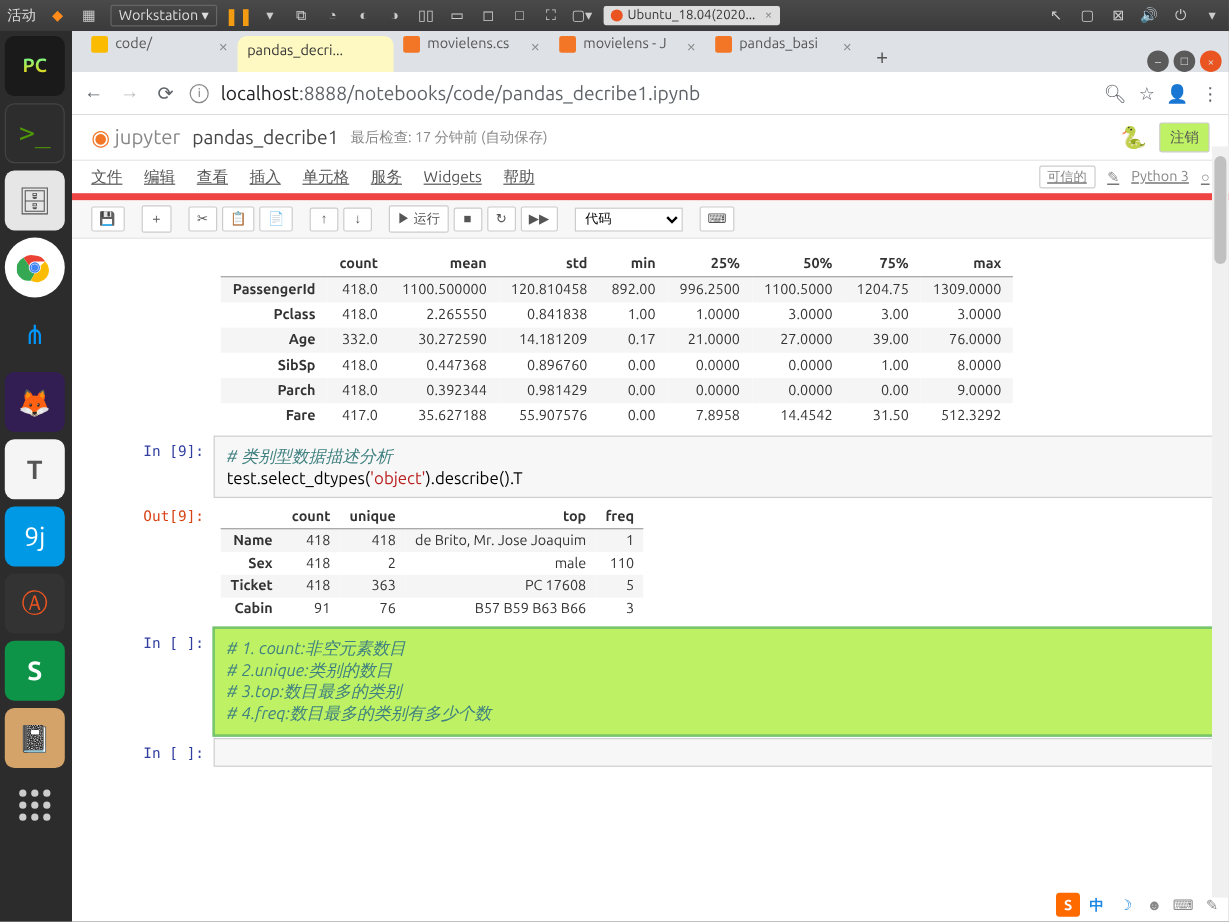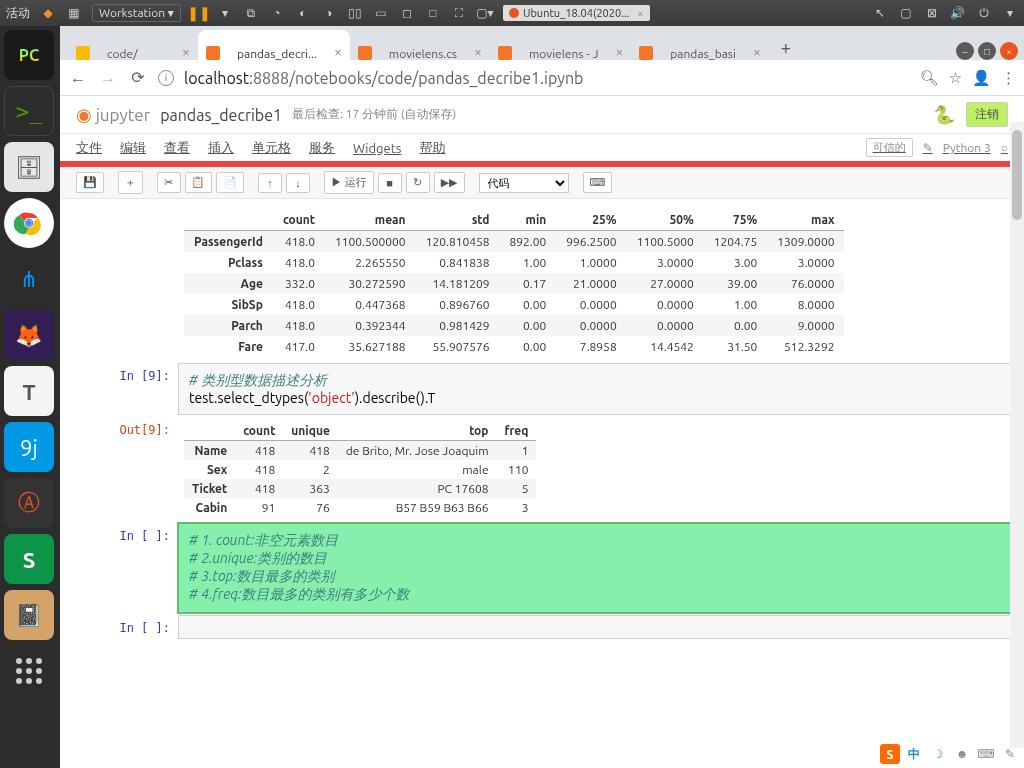--- a/index.html
+++ b/index.html
@@ -30,22 +30,22 @@
 .li-updates { background:#333; }
 .li-wps { background:#0d9448; color:#fff; font-weight:bold; }
 .li-notes { background:#d4a36a; }
 .li-apps { background:transparent; }
 .li-apps .dotgrid { display:grid; grid-template-columns:repeat(3,6px); grid-template-rows:repeat(3,6px); gap:4px; }
 .li-apps .dotgrid span { width:6px; height:6px; background:#ccc; border-radius:50%; }
 
 
 .browser { position:absolute; left:60px; right:0; top:26px; bottom:0; background:#fff; display:flex; flex-direction:column; }
 .tabstrip { height:34px; background:#dee1e6; display:flex; align-items:flex-end; padding-left:8px; }
-.btab { height:30px; display:flex; align-items:flex-end; gap:17px; padding:0 8px; font-size:12px; color:#555; border-radius:8px 8px 0 0; min-width:130px; max-width:180px; }
-.btab.active { background:#ffffff; color:#333; }
+.btab { height:30px; display:flex; align-items:flex-start; gap:6px; padding:0 8px; font-size:12px; color:#555; border-radius:8px 8px 0 0; min-width:130px; max-width:180px; }
+.btab.active { background:#fef9c3; color:#333;flex-direction:column; }
 .btab .fav { width:14px; height:14px; background:#f37626; border-radius:2px; }
 .btab .fav.folder { background:#fabb00; }
 .btab .close { margin-left:auto; color:#888; font-size:14px; }
 .newtab { width:26px; height:26px; display:flex; align-items:center; justify-content:center; color:#555; font-size:18px; margin-left:4px; }
 .tabstrip .winctrl { margin-left:auto; display:flex; gap:4px; padding:4px 6px 0 0; }
 .winctrl span { width:18px; height:18px; border-radius:50%; background:#5a5a5a; display:inline-flex;align-items:center;justify-content:center;color:#ddd;font-size:10px;}
 .winctrl .closebtn { background:#e95420; }
 
 .addrbar { height:36px; background:#fff; border-bottom:1px solid #ddd; display:flex; align-items:center; padding:0 8px; gap:10px; }
 .addrbar .nav-ico { width:20px; text-align:center; color:#5f6368; font-size:16px; }
@@ -75,21 +75,21 @@
 .jtool .tb { border:1px solid #ccc; background:#fff; padding:3px 6px; font-size:11px; color:#555; border-radius:2px; min-width:24px; text-align:center; }
 .jtool .sep { width:6px; }
 .jtool select { border:1px solid #ccc; font-size:11px; padding:2px 4px; background:#fff; min-width:90px; }
 
 .notebook { padding:4px 10px 40px 28px; }
 .cell { display:flex; margin:2px 0; }
 .prompt { width:90px; text-align:right; padding:6px 8px 0 0; font-family:monospace; font-size:12px; color:#303f9f; }
 .prompt.out { color:#d84315; }
 .cellbody { flex:1; padding:4px 6px; }
 .cellbody.codein { border:1px solid #cfcfcf; background:#f7f7f7; font-family:monospace; font-size:14px; padding:8px 10px; }
-.cellbody.codein.selected { border:1px solid #66bb6a; box-shadow:0 0 0 1px #66bb6a; background:#86efac; }
+.cellbody.codein.selected { border:1px solid #66bb6a; box-shadow:0 0 0 1px #66bb6a; background:#bef264; }
 .codeline { white-space:pre; }
 .c-comment { color:#408080; font-style:italic; }
 .c-str { color:#ba2121; }
 
 table.df { border-collapse:collapse; font-size:12px; color:#333; }
 table.df th, table.df td { padding:4px 10px; text-align:right; border:none; }
 table.df thead th { border-bottom:1px solid #aaa; font-weight:bold; }
 table.df tbody th { font-weight:bold; }
 table.df tbody tr:nth-child(odd) { background:#f5f5f5; }
 table.df.small td, table.df.small th { padding:3px 8px; }

